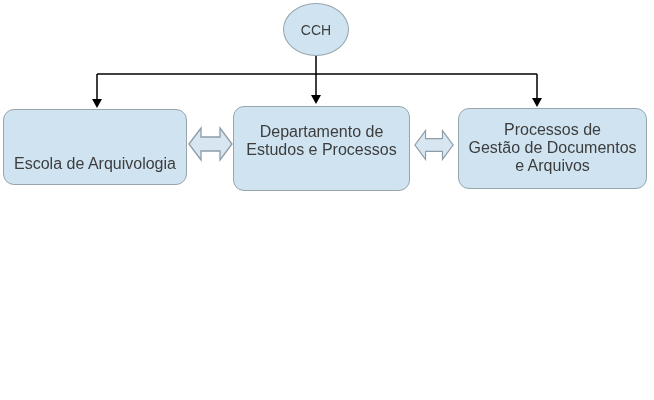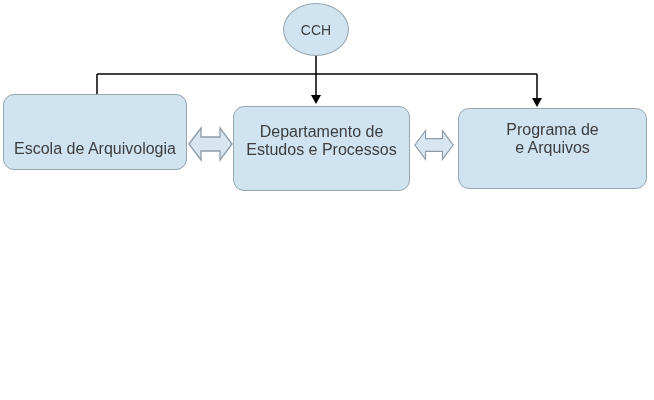--- a/index.html
+++ b/index.html
@@ -34,21 +34,21 @@
     position:absolute;
     background:var(--node-fill);
     border:1.4px solid var(--node-border);
     border-radius:11px;
     text-align:center;
     font-size:16px;
     line-height:18px;
     overflow:hidden;
   }
   .node .line{display:block;}
-  .node-escola{left:3px;top:94px;width:184px;height:76px;}
+  .node-escola{left:3px;top:109px;width:184px;height:76px;}
   .node-escola .node-text{padding-top:45px;}
   .node-departamento{left:233px;top:106px;width:177px;height:85px;}
   .node-departamento .node-text{padding-top:16px;}
   .node-programa{left:458px;top:108px;width:189px;height:81px;}
   .node-programa .node-text{margin-top:12px;height:58px;overflow:hidden;}
   .double-arrow{position:absolute;}
   .double-arrow-1{left:188px;top:123px;width:45px;height:42px;}
   .double-arrow-2{left:414px;top:126px;width:40px;height:38px;}
 </style>
 </head>
@@ -91,18 +91,19 @@
       <span class="line">Estudos e Processos</span>
     </div>
   </div>
 
   <svg class="double-arrow double-arrow-2" viewBox="0 0 45 42" preserveAspectRatio="none" xmlns="http://www.w3.org/2000/svg">
     <polygon points="1,21 13,5 13,14 32,14 32,5 44,21 32,37 32,28 13,28 13,37" fill="#d8e6f2" stroke="#8d9ca6" stroke-width="1.3"></polygon>
   </svg>
 
   <div class="node node-programa">
     <div class="node-text">
-      <span class="line">Programa de</span>
+      <span class="line">Processos de</span>
+      <span class="line">Gestão de Documentos</span>
       <span class="line">e Arquivos</span>
     </div>
   </div>
 
 </div>
 
 </body></html>

